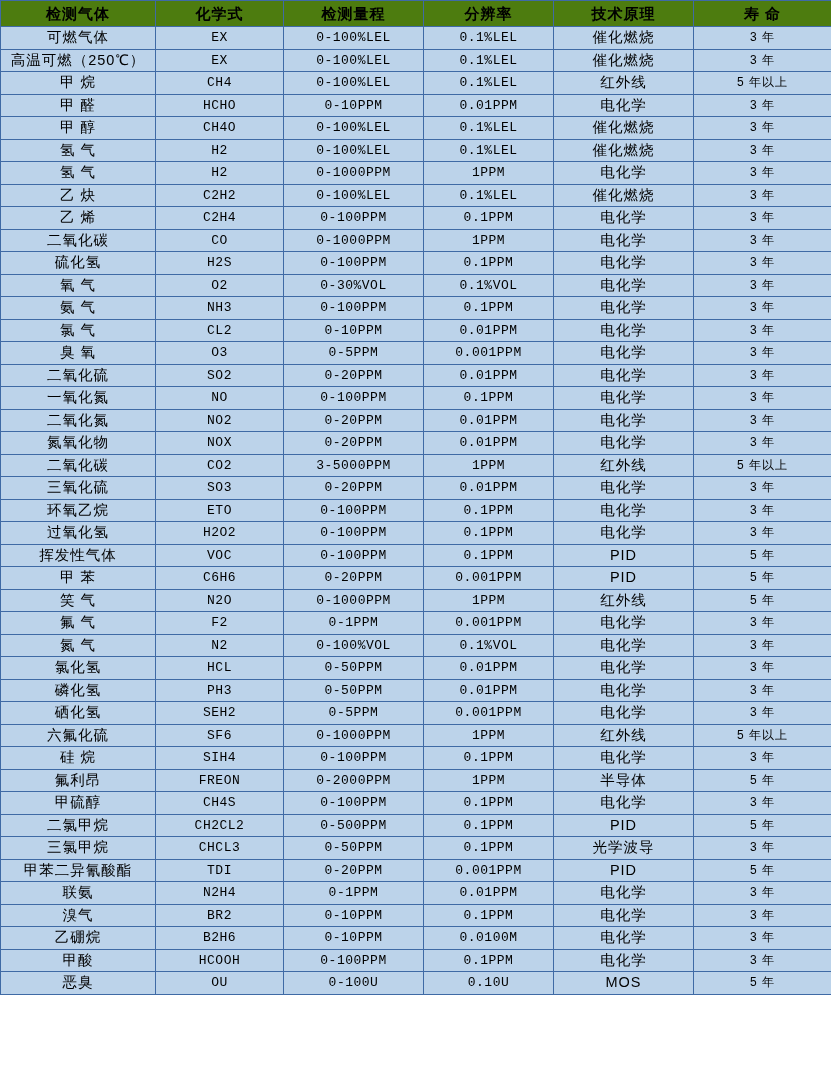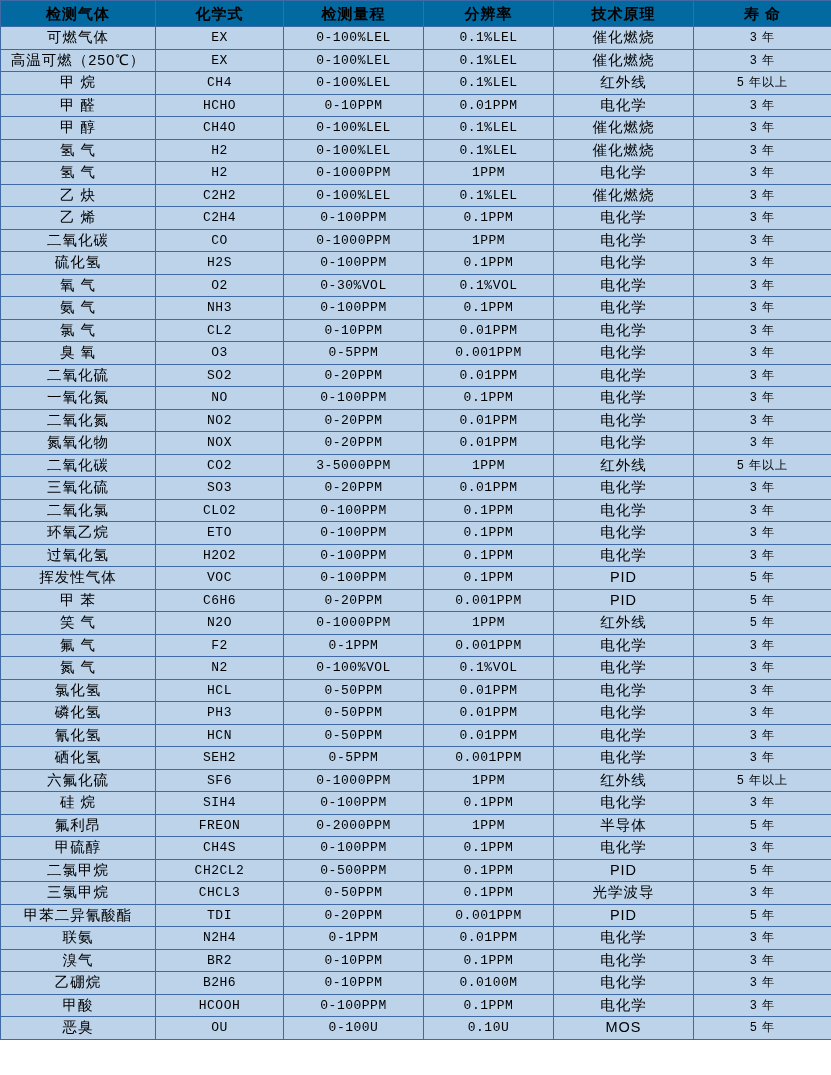--- a/index.html
+++ b/index.html
@@ -41,21 +41,21 @@
     height: 21.5px;
     line-height: 21.5px;
     white-space: nowrap;
     overflow: hidden;
   }
   table.gas-table thead th {
     height: 25px;
     line-height: 25px;
     font-weight: bold;
     font-size: 15px;
-    background: #0369a1;
+    background: #4d7c0f;
     letter-spacing: 1px;
   }
   table.gas-table td.cn {
     font-size: 14.5px;
     letter-spacing: 1px;
   }
   table.gas-table td.mono {
     font-family: "Liberation Mono", "DejaVu Sans Mono", monospace;
     font-size: 13px;
     letter-spacing: 0.5px;
@@ -251,28 +251,20 @@
         </tr>
         <tr>
           <td class="cn">三氧化硫</td>
           <td class="mono">SO3</td>
           <td class="mono">0-20PPM</td>
           <td class="mono">0.01PPM</td>
           <td class="cn">电化学</td>
           <td class="life">3 年</td>
         </tr>
         <tr>
-          <td class="cn">二氧化氯</td>
-          <td class="mono">CLO2</td>
-          <td class="mono">0-100PPM</td>
-          <td class="mono">0.1PPM</td>
-          <td class="cn">电化学</td>
-          <td class="life">3 年</td>
-        </tr>
-        <tr>
           <td class="cn">环氧乙烷</td>
           <td class="mono">ETO</td>
           <td class="mono">0-100PPM</td>
           <td class="mono">0.1PPM</td>
           <td class="cn">电化学</td>
           <td class="life">3 年</td>
         </tr>
         <tr>
           <td class="cn">过氧化氢</td>
           <td class="mono">H2O2</td>
@@ -325,28 +317,20 @@
           <td class="cn">氯化氢</td>
           <td class="mono">HCL</td>
           <td class="mono">0-50PPM</td>
           <td class="mono">0.01PPM</td>
           <td class="cn">电化学</td>
           <td class="life">3 年</td>
         </tr>
         <tr>
           <td class="cn">磷化氢</td>
           <td class="mono">PH3</td>
-          <td class="mono">0-50PPM</td>
-          <td class="mono">0.01PPM</td>
-          <td class="cn">电化学</td>
-          <td class="life">3 年</td>
-        </tr>
-        <tr>
-          <td class="cn">氰化氢</td>
-          <td class="mono">HCN</td>
           <td class="mono">0-50PPM</td>
           <td class="mono">0.01PPM</td>
           <td class="cn">电化学</td>
           <td class="life">3 年</td>
         </tr>
         <tr>
           <td class="cn">硒化氢</td>
           <td class="mono">SEH2</td>
           <td class="mono">0-5PPM</td>
           <td class="mono">0.001PPM</td>

